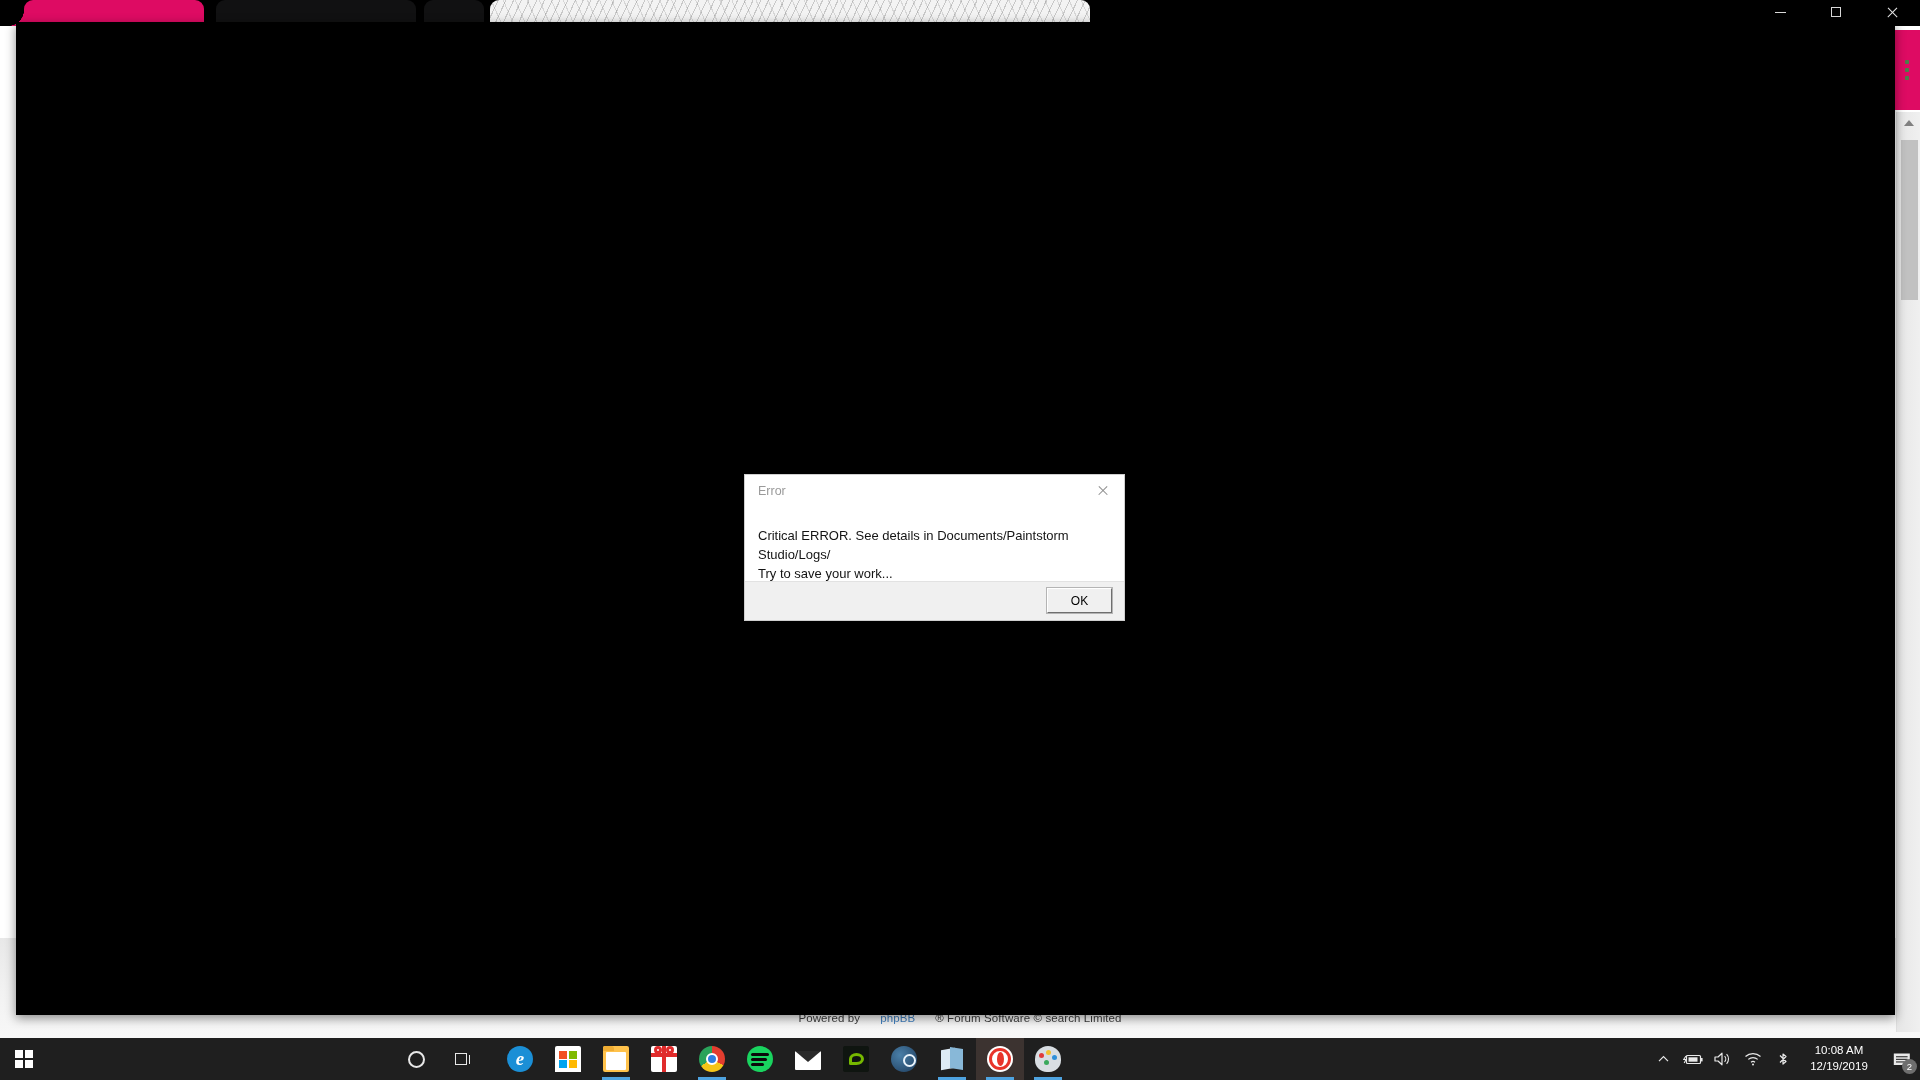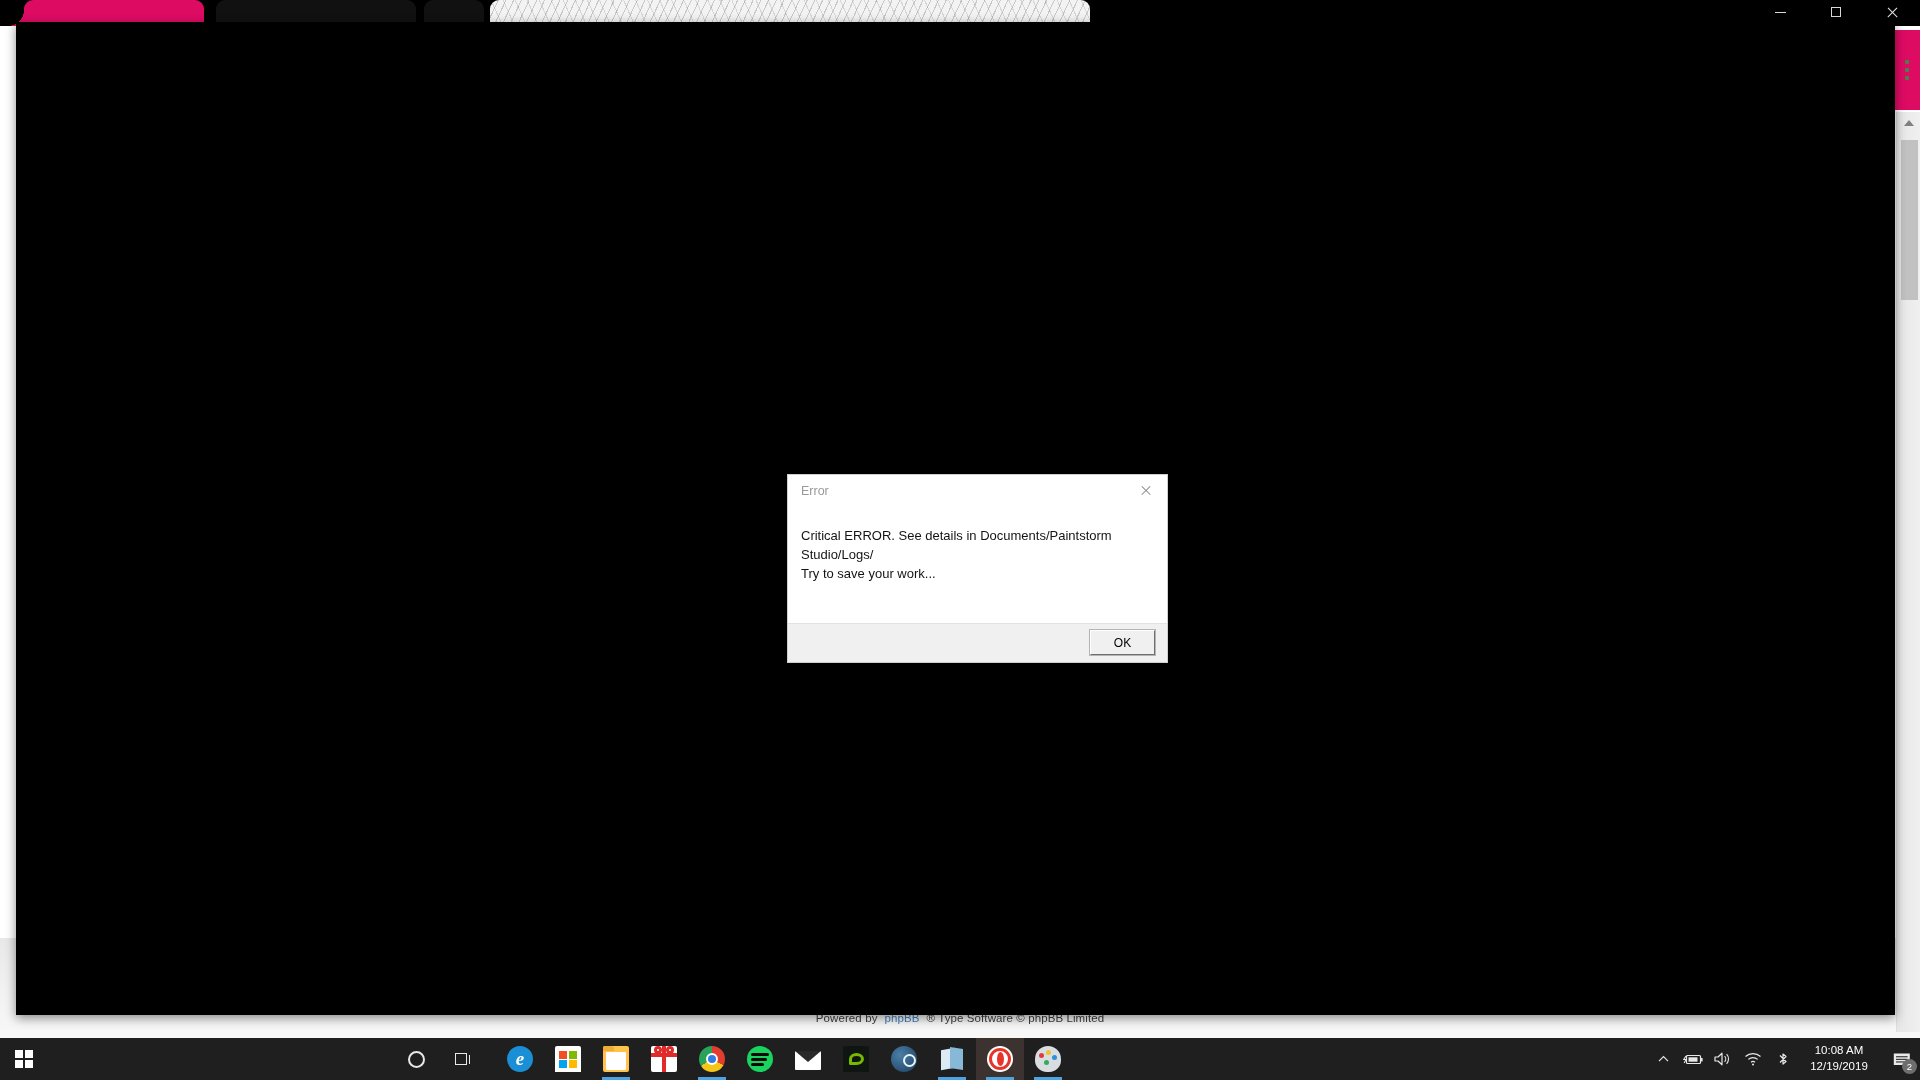--- a/index.html
+++ b/index.html
@@ -80,21 +80,21 @@
   
   .page-body {
     position:absolute; left:0; top:26px; width:1920px; height:1032px;
     background:#ffffff;
   }
   .page-footer {
     position:absolute; left:0; bottom:26px; width:1920px; height:20px;
     display:flex; align-items:flex-start; justify-content:center;
     font-size:11.5px; color:#3b3b3b; letter-spacing:.1px;
   }
-  .page-footer .lnk { color:#3f7fbf; margin:0 7px; }
+  .page-footer .lnk { color:#3f7fbf; margin:0 20px; }
   .page-gradient {
     position:absolute; left:0; bottom:0; width:1920px; height:120px;
     background:linear-gradient(to bottom,#e8e8e8 0%, #f2f2f2 45%, #fafafa 100%);
   }
 
   
   .side-panel {
     position:absolute; right:0; top:30px; width:26px; height:80px;
     background:#de0b63;
   }
@@ -125,21 +125,21 @@
 
   
   .app-canvas {
     position:absolute; left:16px; top:22px; width:1879px; height:993px;
     background:#000000;
     box-shadow: 0 3px 10px rgba(0,0,0,.45);
   }
 
   
   .dialog {
-    position:absolute; left:787px; top:474px; width:381px; height:189px;
+    position:absolute; left:744px; top:474px; width:381px; height:147px;
     background:#ffffff;
     border:1px solid #cfcfcf;
     box-shadow:0 2px 10px rgba(0,0,0,.35);
     font-family:"Liberation Sans", sans-serif;
   }
   .dlg-title {
     position:absolute; left:13px; top:9px;
     font-size:12.5px; color:#9a9a9a;
   }
   .dlg-close {
@@ -275,21 +275,21 @@
 
 <div id="screen">
 
   <div class="browser-window">
 
     <div class="page-body">
       <div class="page-gradient"></div>
       <div class="page-footer">
         <span>Powered by</span>
         <span class="lnk">phpBB</span>
-        <span>® Type Software © phpBB Limited</span>
+        <span>® Forum Software © search Limited</span>
       </div>
     </div>
 
     <div class="tabstrip">
       <div class="tab tab-active"></div>
       <div class="tab tab-dark-1"></div>
       <div class="tab tab-dark-2"></div>
       <div class="tab tab-light">
         <div class="swirl"></div>
       </div>

